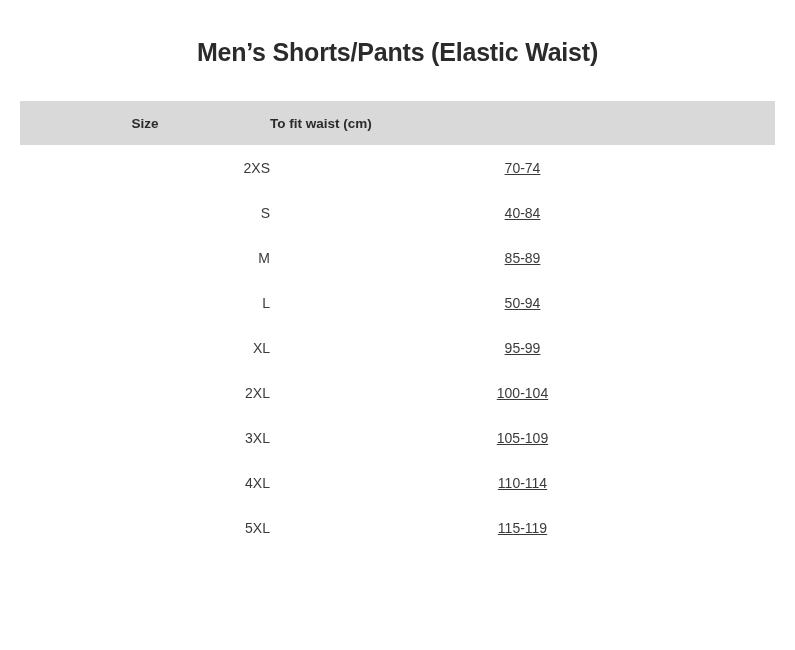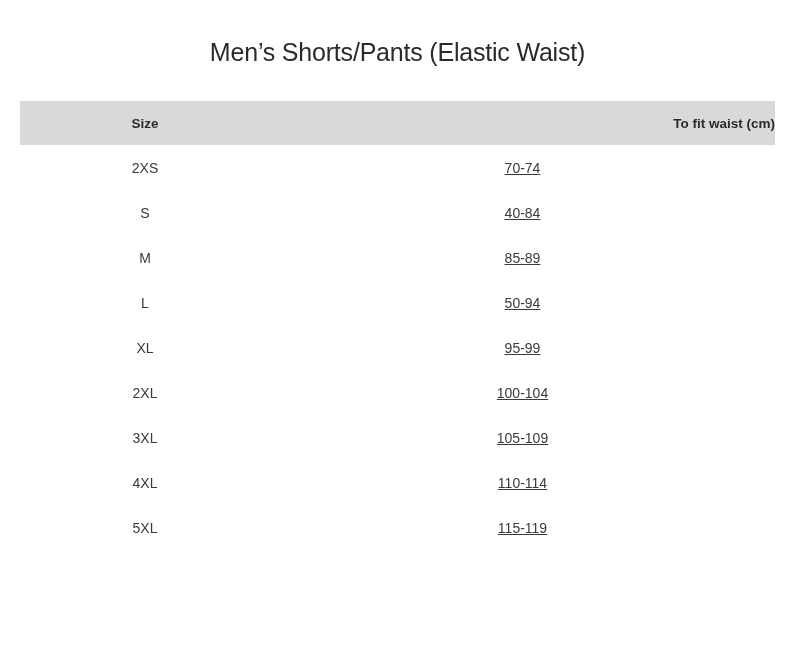--- a/index.html
+++ b/index.html
@@ -16,21 +16,21 @@
   }
   .page {
     width: 795px;
     height: 650px;
     position: relative;
     box-sizing: border-box;
   }
   .title {
     text-align: center;
     font-size: 25px;
-    font-weight: normal;
+    font-weight: bold;
     color: #2b2b2b;
     letter-spacing: -0.2px;
     padding-top: 38px;
     padding-bottom: 0;
     margin: 0;
   }
   .table-wrap {
     margin-top: 22px;
     padding: 12px 20px;
     box-sizing: border-box;
@@ -48,33 +48,34 @@
     color: #2b2b2b;
     padding: 0;
     vertical-align: middle;
   }
   table.size-table thead th.col-size {
     width: 250px;
     text-align: center;
   }
   table.size-table thead th.col-waist {
     width: 505px;
-    text-align: right;
+    text-align: left;
   }
   table.size-table tbody td {
     height: 45px;
     font-size: 14px;
     color: #3a3a3a;
     text-align: center;
     vertical-align: middle;
     padding: 0;
     background: #ffffff;
   }
   table.size-table tbody td.col-size {
     width: 250px;
+    text-align: right;
   }
   table.size-table tbody td.col-waist {
     width: 505px;
     text-decoration: underline;
   }
 </style>
 </head>
 <body>
 
 <div class="page">

